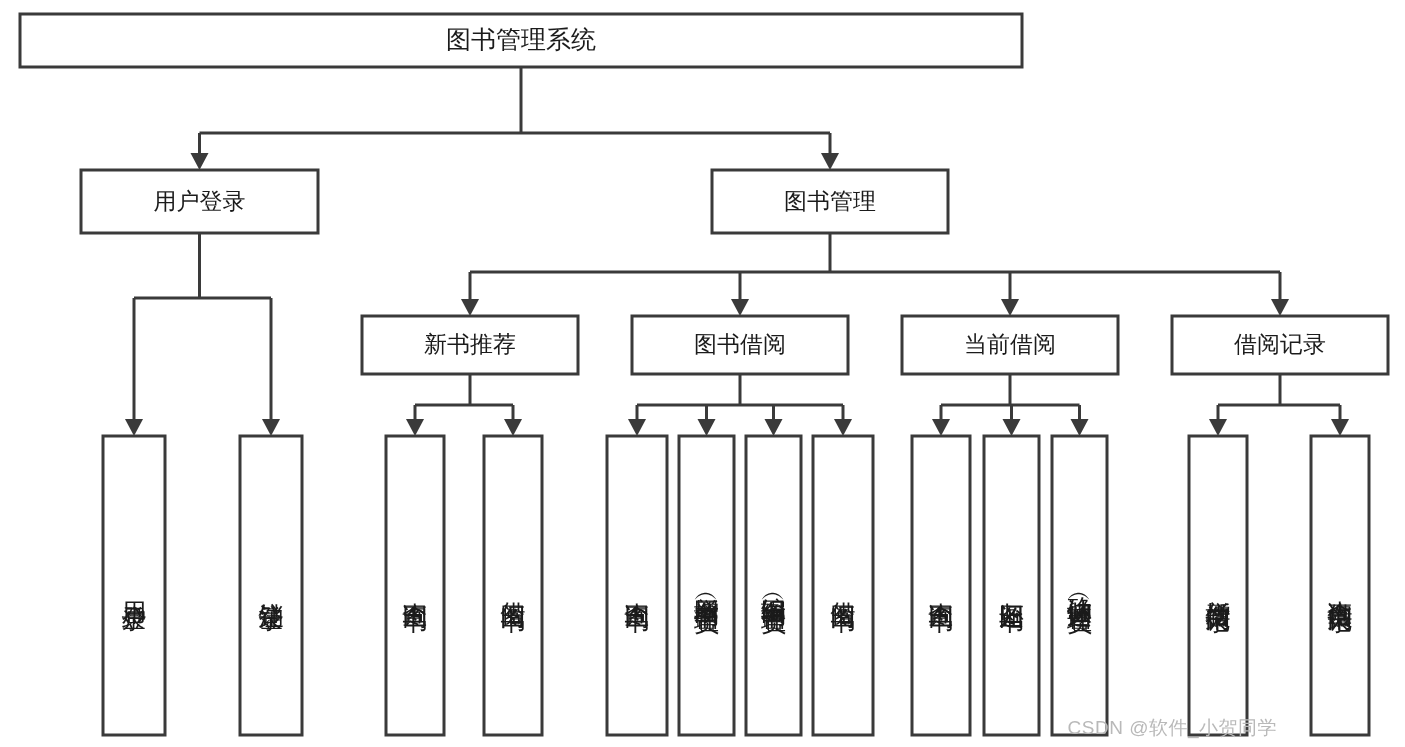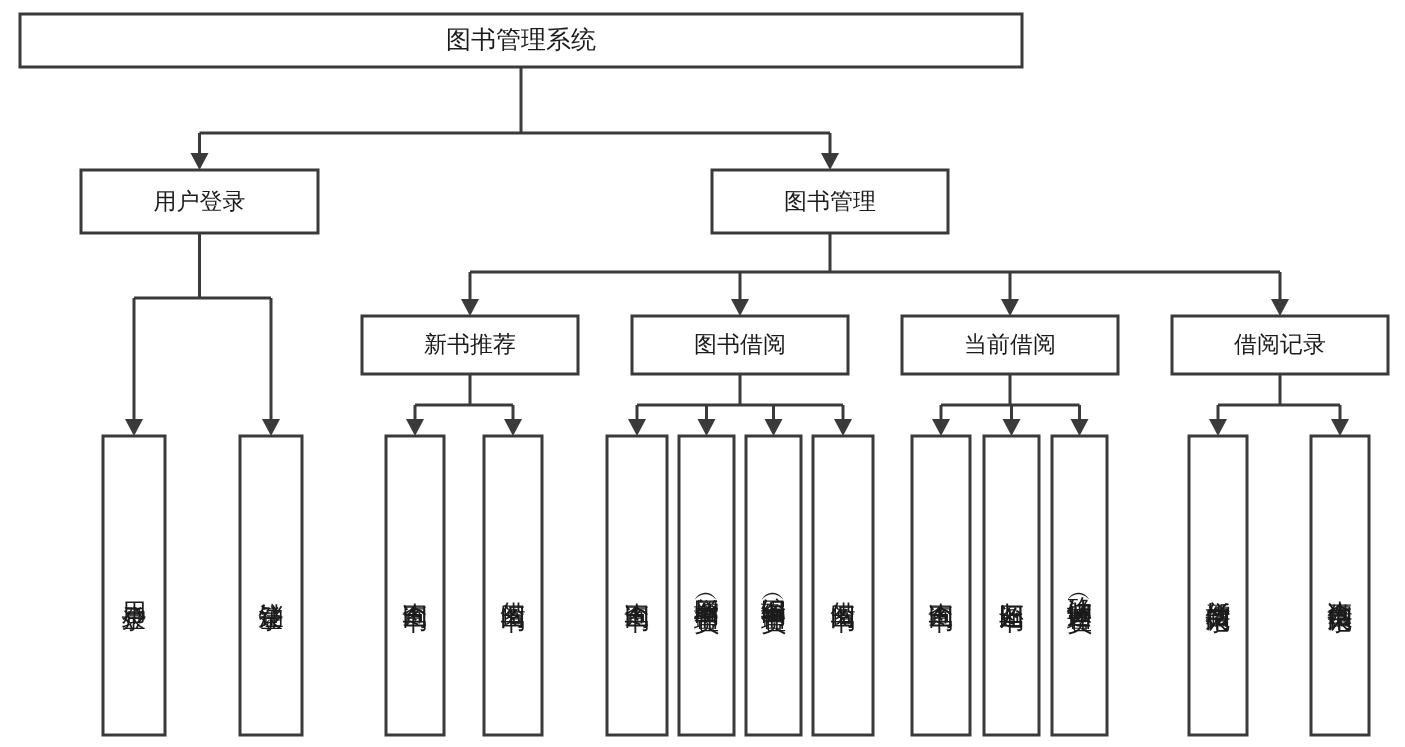--- a/index.html
+++ b/index.html
@@ -212,13 +212,14 @@
         <div class="vert-label">确认归还（管理员）</div>
       </div>
       <div class="vert-label-wrap" style="left: 1189px; top: 436px; width: 58px; height: 299px;">
         <div class="vert-label">新增借阅记录</div>
       </div>
       <div class="vert-label-wrap" style="left: 1311px; top: 436px; width: 58px; height: 299px;">
         <div class="vert-label">查询借阅记录</div>
       </div>
     </div>
 
+  <div id="watermark">CSDN @软件_小贺同学</div>
 </div>
 
 </body></html>

